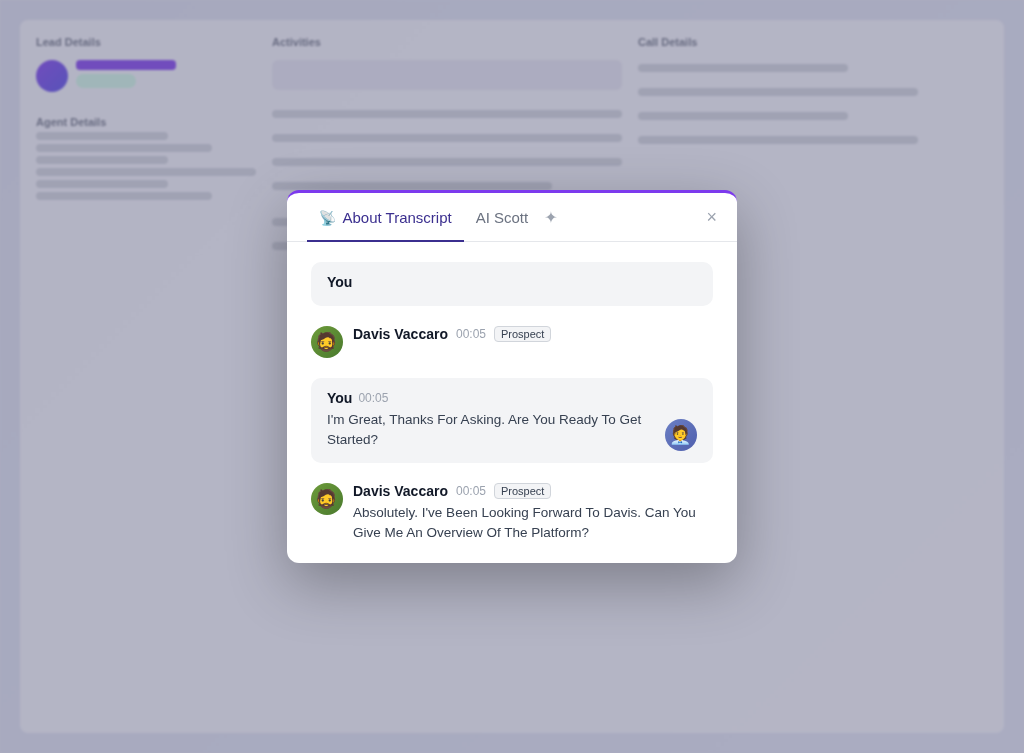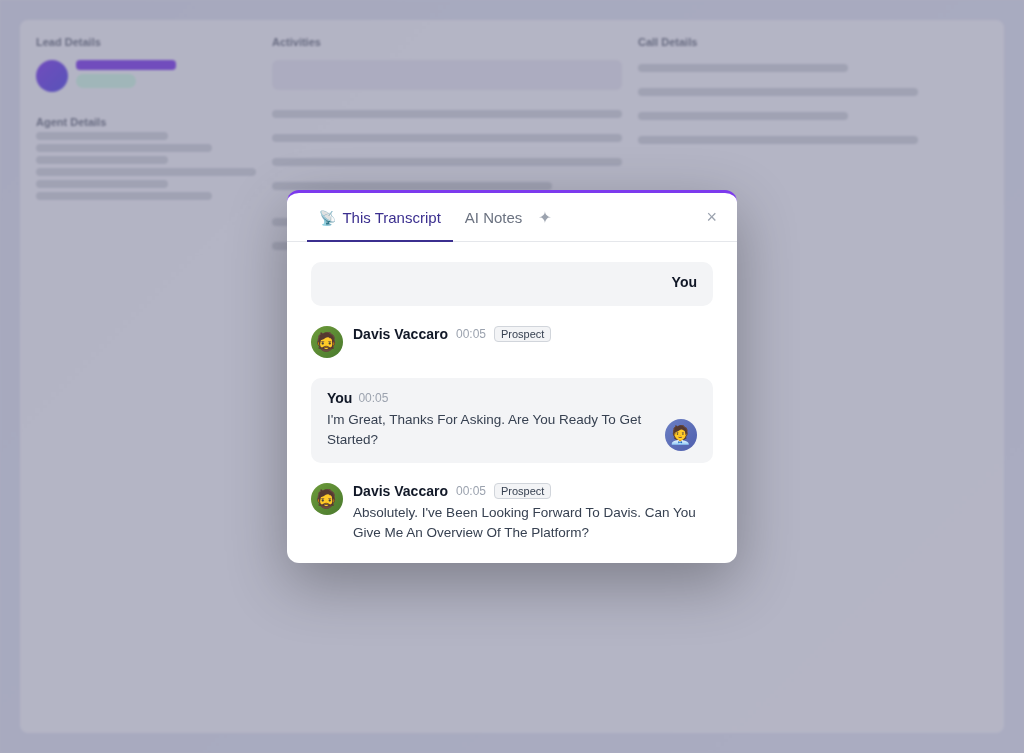--- a/index.html
+++ b/index.html
@@ -174,21 +174,20 @@
     .message {
       display: flex;
       flex-direction: column;
       gap: 4px;
     }
 
     .message.you {
       background: #f3f4f6;
       border-radius: 10px;
       padding: 12px 16px;
-      align-items: flex-end;
     }
 
     .message-header {
       display: flex;
       align-items: center;
       gap: 8px;
       margin-bottom: 4px;
     }
 
     .message-avatar {
@@ -318,24 +317,24 @@
   </div>
 </div>
 
 <div class="overlay">
 
   <div class="modal">
 
     <div class="tab-bar">
       <div class="tab active">
         <span class="tab-icon">📡</span>
-        <span>This Transcript</span>
+        <span>About Transcript</span>
       </div>
       <div class="tab">
-        <span>AI Notes</span>
+        <span>AI Scott</span>
       </div>
       <span class="tab-ai-icon">✦</span>
       <div class="tab-spacer"></div>
       <span class="close-btn">×</span>
     </div>
 
     <div class="transcript-body">
 
       <div class="message you">
         <div class="you-name-row">

